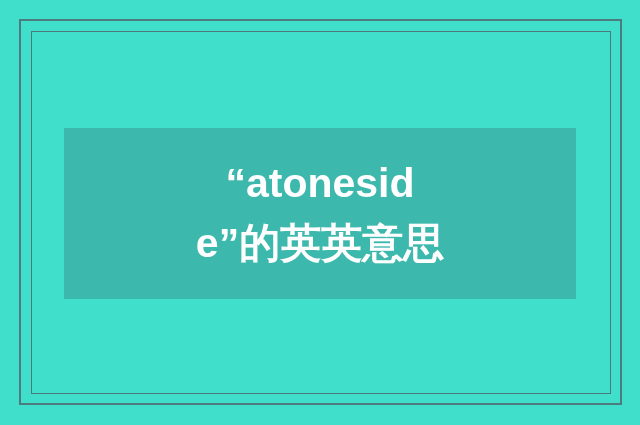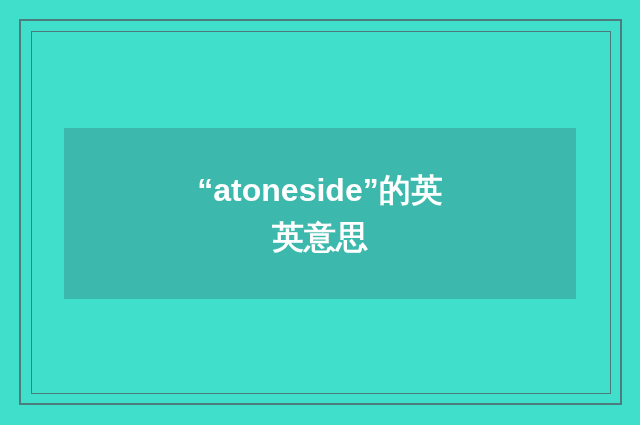--- a/index.html
+++ b/index.html
@@ -55,21 +55,21 @@
     background: #3cb8ad;
     box-sizing: border-box;
     display: flex;
     align-items: center;
     justify-content: center;
   }
 
   #title-text {
     color: #ffffff;
     font-weight: bold;
-    font-size: 32px;
+    font-size: 41px;
     line-height: 1.45;
     text-align: center;
     width: 270px;
     letter-spacing: 0px;
     word-break: break-all;
     margin: 0;
   }
 </style>
 </head>
 <body>

